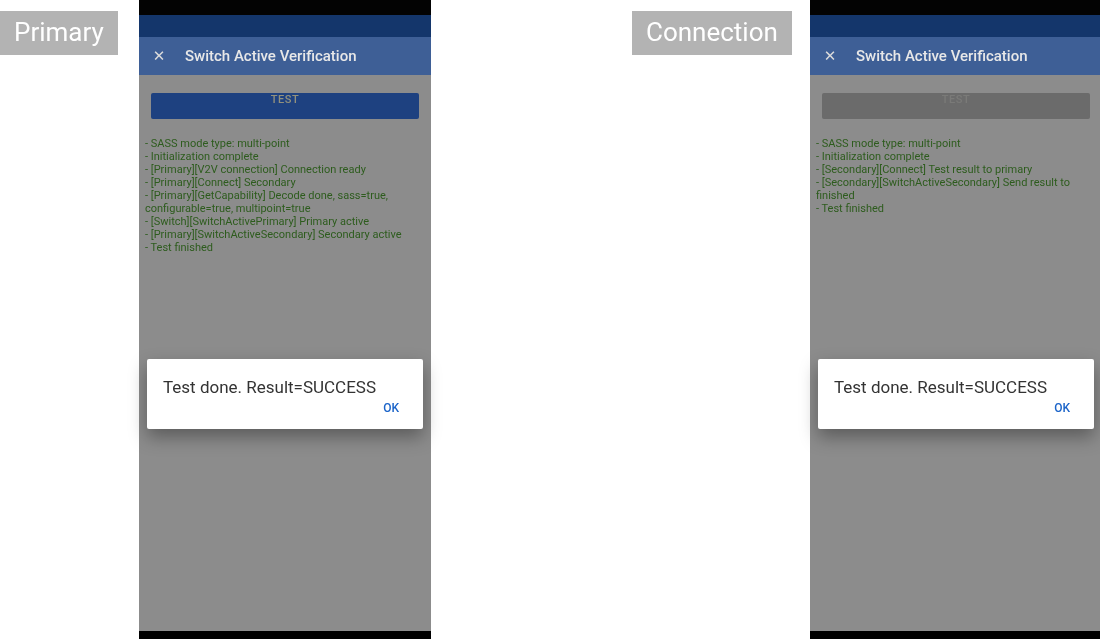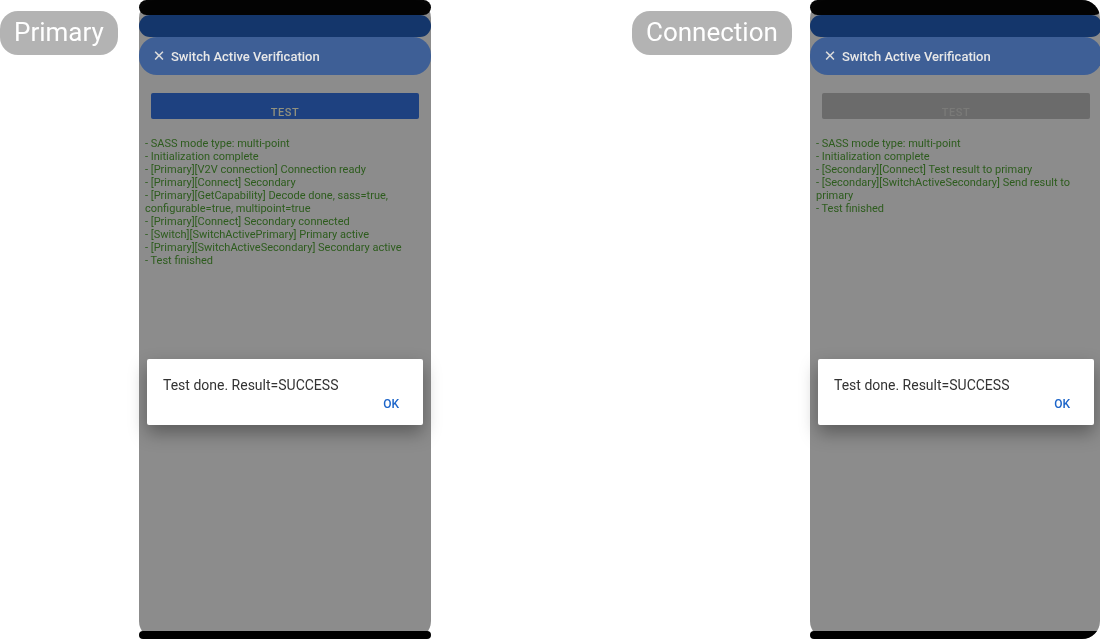--- a/index.html
+++ b/index.html
@@ -1,15 +1,15 @@
 <!DOCTYPE html>
 <html><head>
   <meta charset="utf-8">
   <style>
-    * { margin: 0; padding: 0; box-sizing: border-box; border-radius: 18px; }
+    * { margin: 0; padding: 0; box-sizing: border-box; }
     body {
       width: 1100px;
       height: 639px;
       background: white;
       font-family: Roboto, Arial, sans-serif;
       position: relative;
     }
     .tag {
       position: absolute;
       top: 11px;
@@ -52,21 +52,22 @@
       color: #e8e8e8;
       padding-left: 8px;
     }
     .titlebar .close-btn {
       width: 24px;
       text-align: center;
       font-size: 15px;
       color: #dcdcdc;
     }
     .titlebar .title-text {
-      font-size: 13px;
+      margin-left: 14px;
+      font-size: 15px;
       font-weight: 500;
     }
 
     .body-area {
       position: relative;
       height: calc(639px - 15px - 22px - 38px - 60px);
       padding-top: 18px;
     }
     .scrim {
       position: absolute;
@@ -77,21 +78,21 @@
 
     .test-btn {
       margin: 0 12px;
       height: 26px;
       background: #1e4180;
       color: #4b4d48;
       font-size: 11px;
       font-weight: 500;
       letter-spacing: 0.5px;
       display: flex;
-      align-items: flex-end;
+      align-items: flex-start;
       justify-content: center;
       border-radius: 2px;
     }
     .test-btn.dimmed { background: #6b6b6b; color: #575756; }
     .test-btn span { color: #92917d; }
     .test-btn.dimmed span { color: #7a7a78; }
 
     .log-area {
       margin-top: 18px;
       padding: 0 4px 0 6px;
@@ -105,21 +106,21 @@
     .dialog {
       position: absolute;
       left: 8px;
       width: calc(100% - 16px);
       background: #fff;
       border-radius: 2px;
       padding: 18px 16px 6px 16px;
       box-shadow: 0 8px 18px rgba(0,0,0,0.35);
     }
     .dialog-msg {
-      font-size: 14px;
+      font-size: 17px;
       color: #333;
     }
     .dialog-actions {
       display: flex;
       justify-content: flex-end;
       padding-bottom: 4px;
     }
     .dialog-ok {
       color: #1b64c9;
       font-size: 12px;
@@ -156,21 +157,20 @@
     <div class="scrim"></div>
     <div class="test-btn">
         <span>TEST</span>
       </div>
     <div class="log-area">
       <div class="log-line">- SASS mode type: multi-point</div>
       <div class="log-line">- Initialization complete</div>
       <div class="log-line">- [Primary][V2V connection] Connection ready</div>
       <div class="log-line">- [Primary][Connect] Secondary</div>
       <div class="log-line">- [Primary][GetCapability] Decode done, sass=true, configurable=true, multipoint=true</div>
-      <div class="log-line">- [Primary][Connect] Secondary connected</div>
       <div class="log-line">- [Switch][SwitchActivePrimary] Primary active</div>
       <div class="log-line">- [Primary][SwitchActiveSecondary] Secondary active</div>
       <div class="log-line">- Test finished</div>
     </div>
     <div class="dialog">
       <div class="dialog-msg">Test done. Result=SUCCESS</div>
       <div class="dialog-actions">
         <div class="dialog-ok">OK</div>
       </div>
     </div>
@@ -187,21 +187,21 @@
   </div>
   <div class="body-area">
     <div class="scrim"></div>
     <div class="test-btn dimmed">
         <span>TEST</span>
       </div>
     <div class="log-area">
       <div class="log-line">- SASS mode type: multi-point</div>
       <div class="log-line">- Initialization complete</div>
       <div class="log-line">- [Secondary][Connect] Test result to primary</div>
-      <div class="log-line">- [Secondary][SwitchActiveSecondary] Send result to primary</div>
+      <div class="log-line">- [Secondary][SwitchActiveSecondary] Send result to finished</div>
       <div class="log-line">- Test finished</div>
     </div>
     <div class="dialog">
       <div class="dialog-msg">Test done. Result=SUCCESS</div>
       <div class="dialog-actions">
         <div class="dialog-ok">OK</div>
       </div>
     </div>
   </div>
   <div class="nav-bar"></div>

